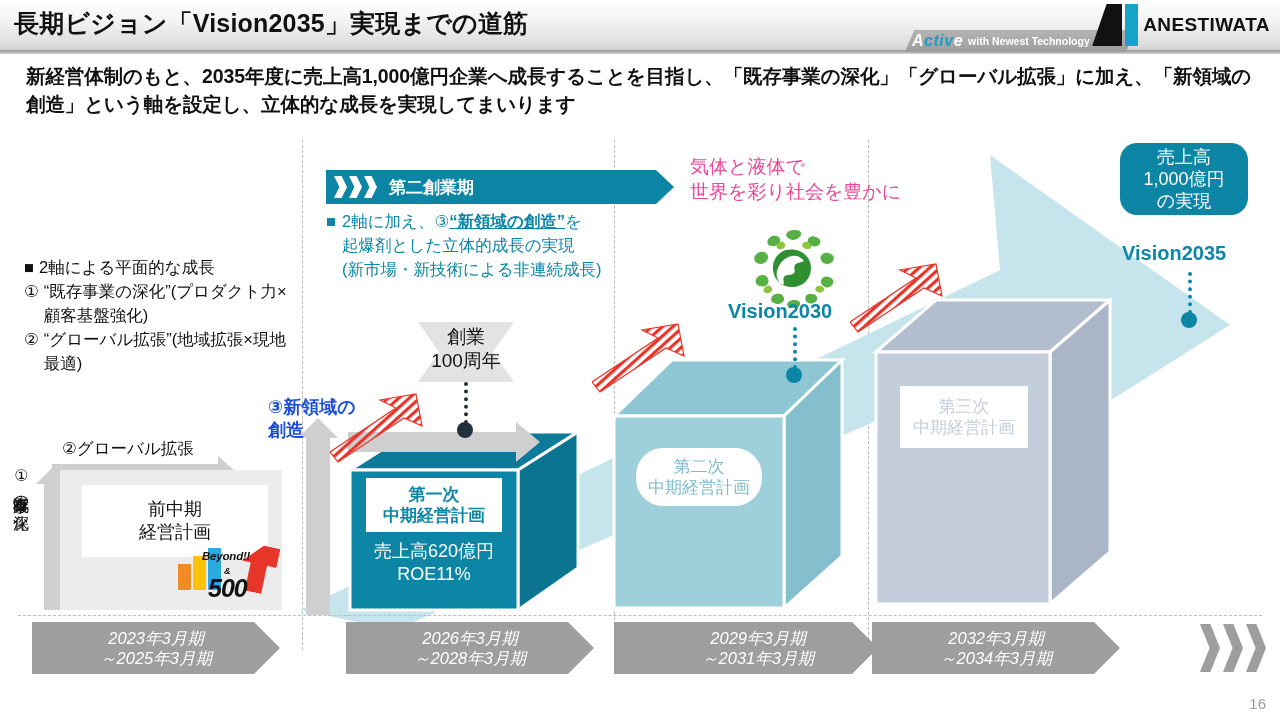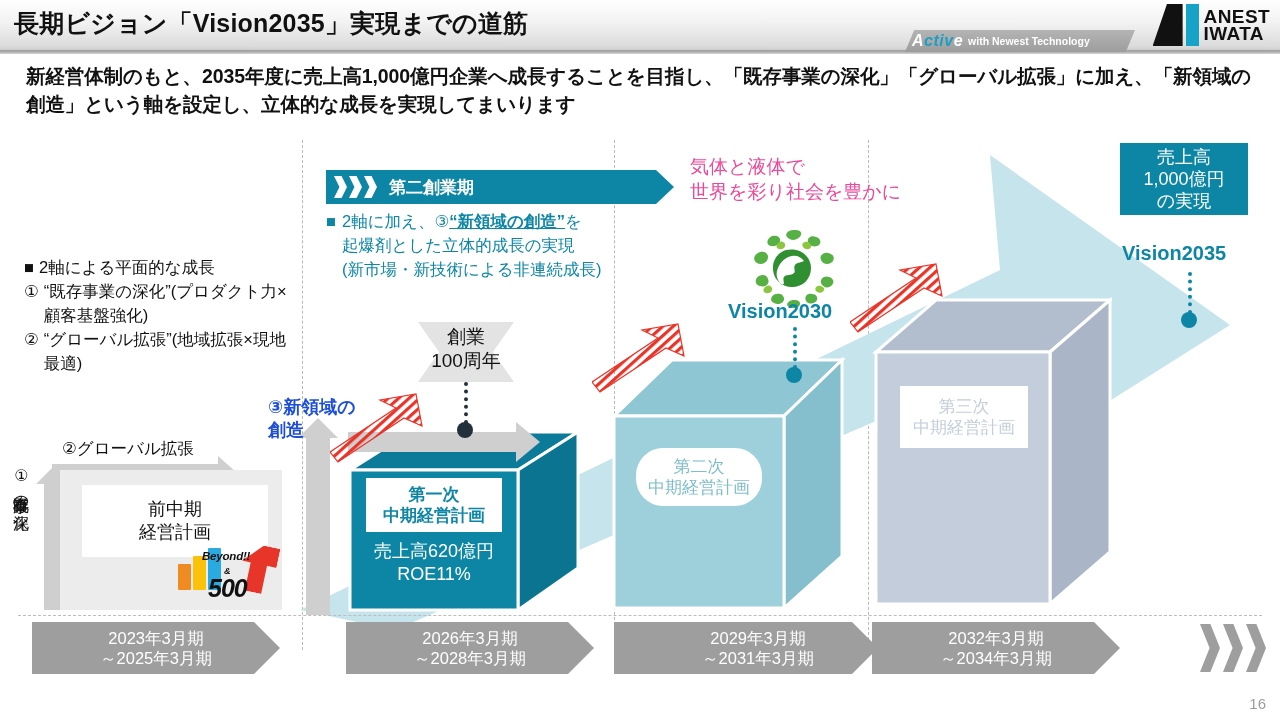--- a/index.html
+++ b/index.html
@@ -29,21 +29,21 @@
   .tg-active{font-size:16px;font-weight:bold;font-style:italic;letter-spacing:.5px;}
   .tg-active .tg-i{color:#1b9fc4;}
   .tg-sub{font-size:10.5px;font-weight:bold;}
 
   
   .logo{position:absolute;right:10px;top:3px;height:44px;display:flex;align-items:center;gap:5px;}
   .logo-mark{position:relative;width:46px;height:42px;}
   .logo-wedge{position:absolute;left:0;top:0;width:30px;height:42px;background:#111;
        clip-path:polygon(48% 0,100% 0,100% 100%,0 100%);}
   .logo-bar{position:absolute;left:33px;top:0;width:13px;height:42px;background:#17a3c7;}
-  .logo-text{display:flex;flex-direction:column;line-height:.92;color:#111;
+  .logo-text{display:flex;flex-direction:row;line-height:.92;color:#111;
        font-weight:bold;font-size:19px;letter-spacing:.4px;}
 
   
   .subtitle{position:absolute;left:26px;top:63px;width:1240px;font-size:19.5px;
        font-weight:bold;line-height:1.42;color:#111;letter-spacing:-.1px;}
 
   
   .vdiv{position:absolute;top:140px;width:0;height:510px;border-left:1.5px dashed #b9b9b9;}
 
   
@@ -99,21 +99,21 @@
   
   .conn{position:absolute;width:0;border-left:4px dotted;}
   .dot{position:absolute;width:16px;height:16px;border-radius:50%;}
 
   
   .vis-label{position:absolute;font-size:20px;font-weight:bold;white-space:nowrap;}
 
   
   .badge{position:absolute;left:1120px;top:143px;width:128px;height:72px;background:#0d86a6;
        color:#fff;display:flex;flex-direction:column;align-items:center;justify-content:center;
-       font-size:18px;line-height:1.24;text-align:center;}
+       font-size:18px;line-height:1.24;text-align:center;border-radius:17px;}
 
   
   .anniv-shape{position:absolute;left:418px;top:322px;width:96px;height:60px;background:#e3e3e3;
        clip-path:polygon(0 0,100% 0,78% 50%,100% 100%,0 100%,22% 50%);}
   .anniv-txt{position:absolute;left:400px;top:325px;width:132px;text-align:center;
        font-size:19px;line-height:1.26;color:#111;}
 
   
   .newdom{position:absolute;left:268px;top:396px;width:130px;font-size:18px;font-weight:bold;
        color:#1d4ed8;line-height:1.25;}
@@ -125,21 +125,21 @@
   .ar-up{position:absolute;left:306px;top:430px;width:24px;height:185px;background:#cfcfcf;}
   .ar-up-head{position:absolute;left:298px;top:418px;width:40px;height:20px;background:#cfcfcf;
        clip-path:polygon(50% 0,100% 100%,0 100%);}
   .ar-rt{position:absolute;left:348px;top:432px;width:172px;height:20px;background:#cfcfcf;}
   .ar-rt-head{position:absolute;left:516px;top:422px;width:24px;height:40px;background:#cfcfcf;
        clip-path:polygon(0 0,100% 50%,0 100%);}
 
   
   .tl{position:absolute;top:622px;height:52px;background:#9e9e9e;color:#fff;
        display:flex;flex-direction:column;align-items:center;justify-content:center;
-       font-size:16.5px;line-height:1.24;text-align:center;}
+       font-size:16.5px;line-height:1.24;text-align:center;font-style:italic;}
   .tl-arrow{clip-path:polygon(0 0, calc(100% - 26px) 0, 100% 50%, calc(100% - 26px) 100%, 0 100%);}
   .tl-chevs{position:absolute;left:1200px;top:624px;display:flex;gap:3px;}
   .tl-chev{width:20px;height:48px;background:#9e9e9e;
        clip-path:polygon(0 0,52% 0,100% 50%,52% 100%,0 100%,48% 50%);}
 
   .tl-dots{position:absolute;left:18px;top:615px;width:1244px;height:0;
        border-top:1.5px dashed #bdbdbd;}
 
   
   .globe{position:absolute;left:750px;top:228px;width:88px;height:80px;}

